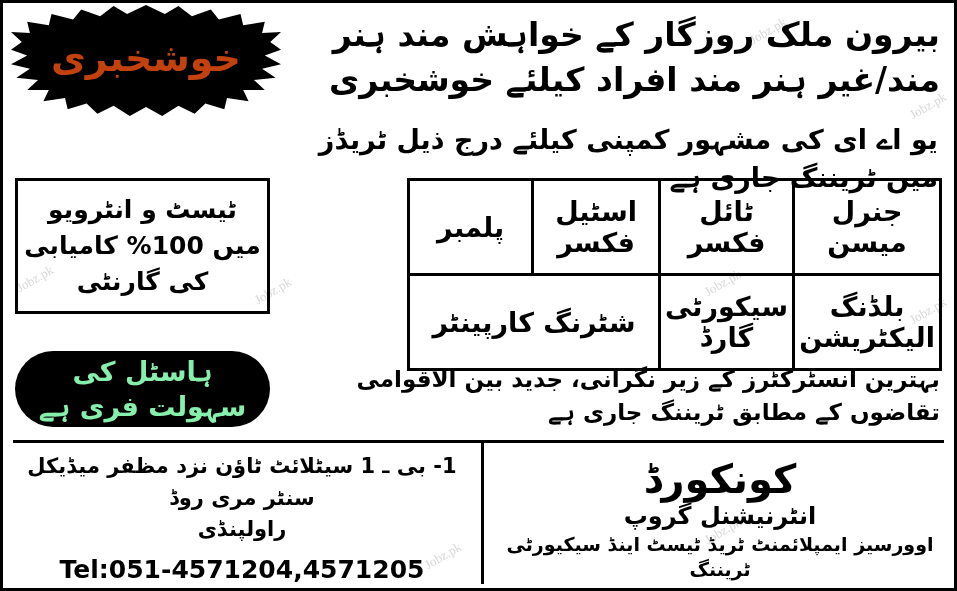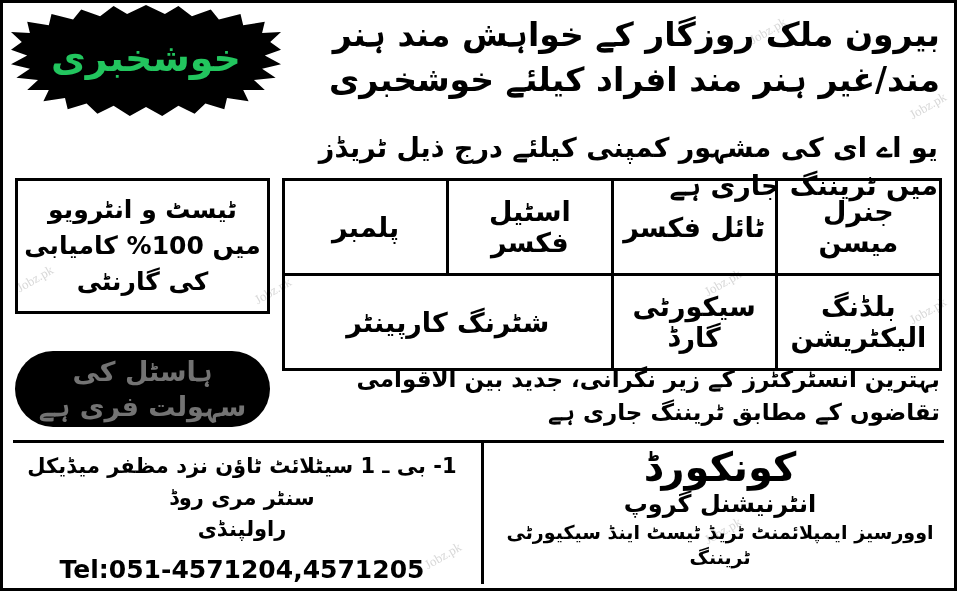--- a/index.html
+++ b/index.html
@@ -57,21 +57,21 @@
     );
     display: flex;
     align-items: center;
     justify-content: center;
     z-index: 3;
   }
   .burst .burst-text {
     font-family: "DejaVu Sans", sans-serif;
     font-size: 38px;
     font-weight: bold;
-    color: #22c55e;
+    color: #c2410c;
     direction: rtl;
     text-align: left;
     line-height: 1;
     padding-bottom: 6px;
   }
   .header-line {
     position: absolute;
     right: 14px;
     top: 10px;
     left: 285px;
@@ -89,29 +89,28 @@
     top: 118px;
     right: 16px;
     left: 292px;
     text-align: right;
     direction: rtl;
     font-size: 27px;
     font-weight: bold;
     line-height: 1.4;
     color: #000;
     z-index: 2;
-    margin-top: 8px;
   }
 
   
   .trades {
     position: absolute;
     top: 175px;
     right: 12px;
-    width: 660px;
+    width: 535px;
     border-collapse: collapse;
     z-index: 2;
   }
   .trades td {
     border: 3px solid #000;
     height: 88px;
     text-align: center;
     vertical-align: middle;
     direction: rtl;
     font-size: 27px;
@@ -142,21 +141,21 @@
     padding: 4px 6px;
     z-index: 2;
   }
   .hostel {
     position: absolute;
     top: 348px;
     left: 12px;
     width: 255px;
     height: 76px;
     background: #000;
-    color: #737373;
+    color: #86efac;
     border-radius: 38px;
     display: flex;
     align-items: center;
     justify-content: center;
     text-align: center;
     direction: rtl;
     font-size: 27px;
     font-weight: bold;
     line-height: 1.3;
     padding: 0 8px;
@@ -195,21 +194,21 @@
     bottom: 4px;
     left: 478px;
     width: 3px;
     background: #000;
     z-index: 2;
   }
 
   
   .company {
     position: absolute;
-    top: 442px;
+    top: 454px;
     right: 14px;
     width: 440px;
     text-align: center;
     direction: rtl;
     z-index: 2;
   }
   .company .cname {
     font-size: 40px;
     font-weight: bold;
     color: #000;

